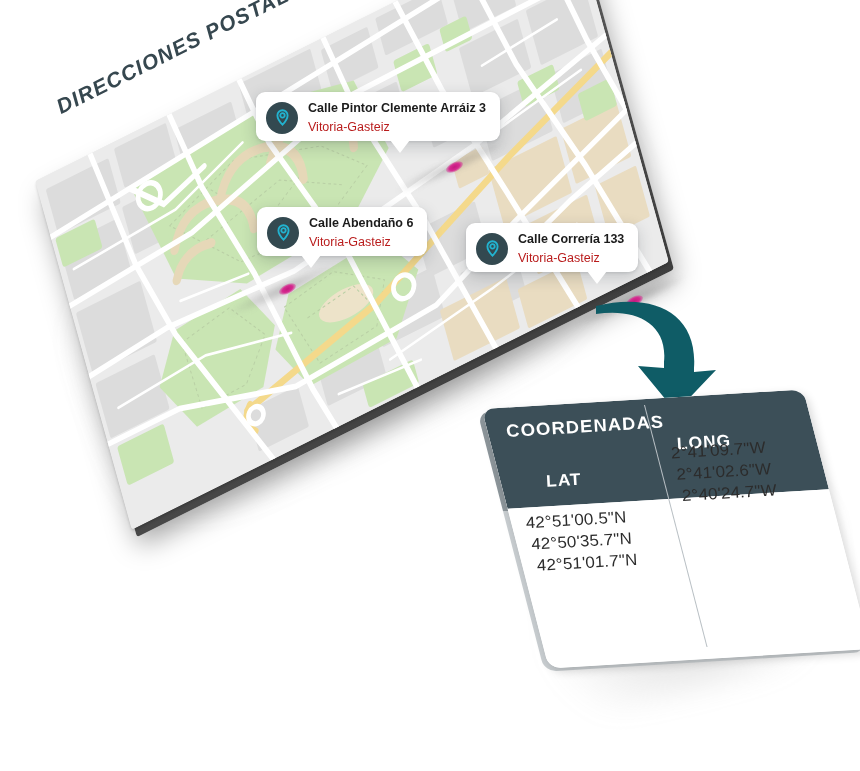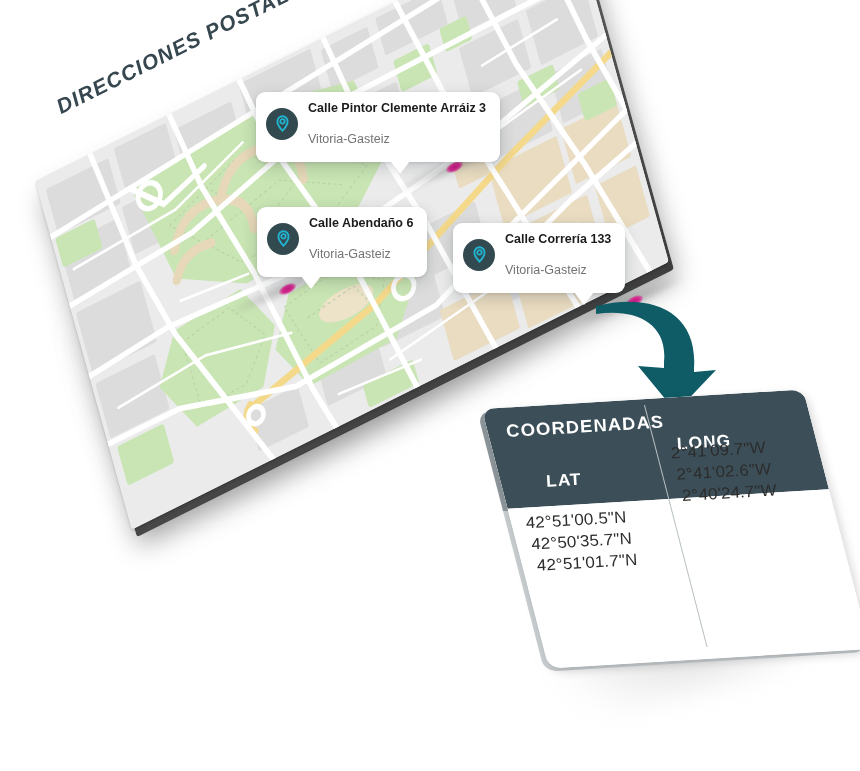--- a/index.html
+++ b/index.html
@@ -69,48 +69,48 @@
   }
 
   
   .tip {
     position: absolute;
     background: #ffffff;
     border-radius: 9px;
     box-shadow: 0 5px 16px rgba(30,40,50,0.20), 0 1px 3px rgba(30,40,50,0.12);
     display: flex;
     align-items: center;
-    padding: 9px 14px 15px 10px;
+    padding: 9px 14px 6px 10px;
     gap: 10px;
   }
   .tip::after {
     content: "";
     position: absolute;
     width: 0; height: 0;
     border-left: 10px solid transparent;
     border-right: 10px solid transparent;
     border-top: 13px solid #ffffff;
     bottom: -12px;
   }
   .tip-txt { display: flex; flex-direction: column; line-height: 1.18; }
   .tip-title { font-size: 12.5px; font-weight: 700; color: #1b1b1b; white-space: nowrap; }
-  .tip-sub   { font-size: 12.5px; font-weight: 400; color: #737373; white-space: nowrap; margin-top:16px;}
+  .tip-sub   { font-size: 12.5px; font-weight: 400; color: #b91c1c; white-space: nowrap; margin-top:4px;}
   .pin-badge {
     width: 32px; height: 32px; border-radius: 50%;
     background: #334950;
     display: flex; align-items: center; justify-content: center;
     flex: 0 0 32px;
   }
   .pin-badge svg { width: 17px; height: 17px; display:block; }
 
   #tip-1 { left: 256px; top: 92px; }
   #tip-1::after { left: 55%; }
   #tip-2 { left: 257px; top: 207px; }
   #tip-2::after { left: 26%; }
-  #tip-3 { left: 453px; top: 223px; }
+  #tip-3 { left: 466px; top: 223px; }
   #tip-3::after { left: 70%; }
 
   
   .dot {
     position: absolute;
     width: 17px; height: 10px;
     border-radius: 50%;
     background: radial-gradient(ellipse at center, #c41a7e 0%, #d62a90 42%, rgba(214,42,144,0.35) 68%, rgba(214,42,144,0) 100%);
     transform: skewX(-12deg) rotate(-26deg);
   }

